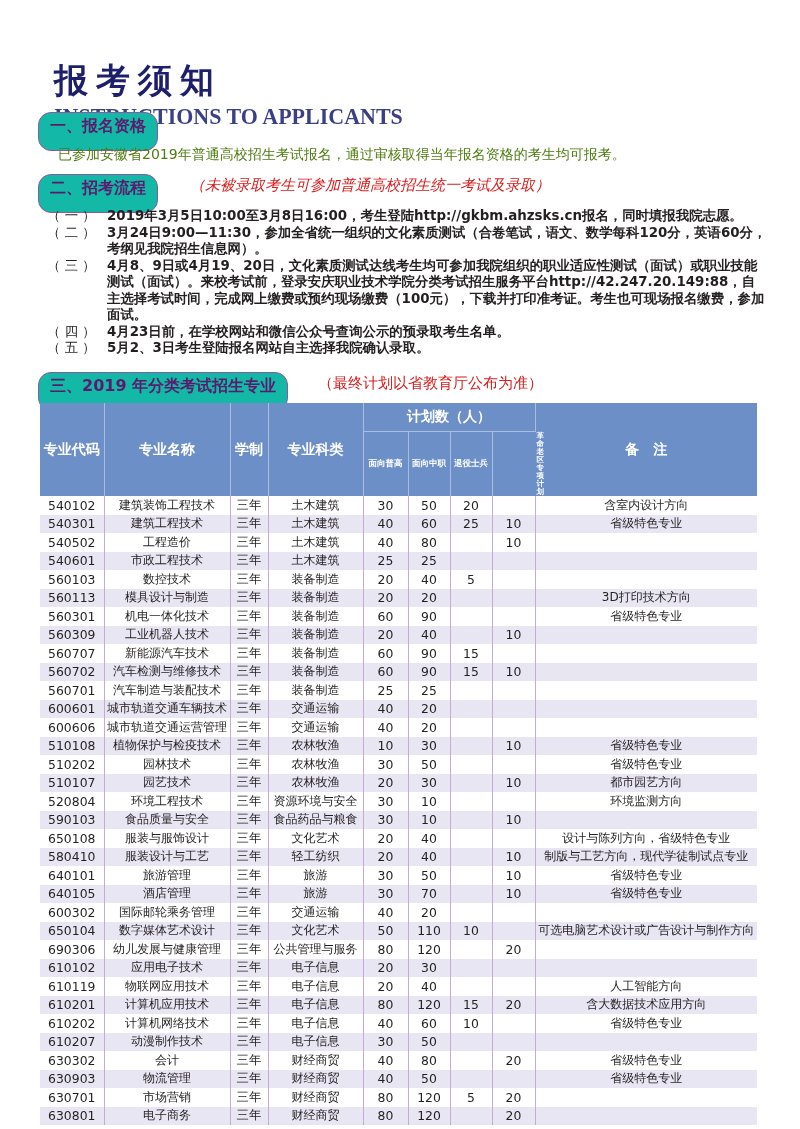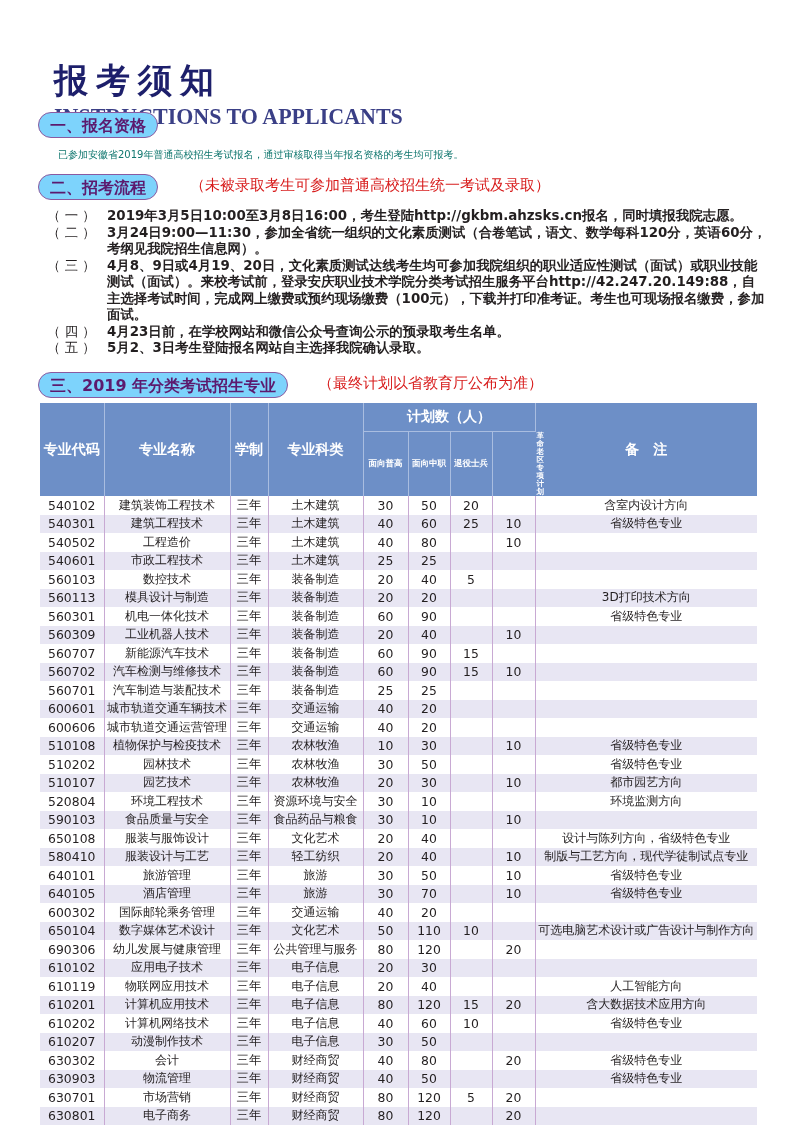--- a/index.html
+++ b/index.html
@@ -4,33 +4,33 @@
 <style>
   html, body { margin: 0; padding: 0; background: #ffffff; }
   body { width: 800px; height: 1129px; position: relative; overflow: hidden;
          font-family: "DejaVu Sans", "Liberation Sans", sans-serif; color: #231f20; }
   .title-row { position: absolute; left: 40px; top: 58px; display: flex; align-items: baseline; flex-direction: column; }
   .title-cn { font-family: "DejaVu Serif", "Liberation Serif", serif; font-weight: bold;
               font-size: 34px; letter-spacing: 8px; color: #1d1f6b; }
   .title-en { font-family: "Liberation Serif", "DejaVu Serif", serif; font-weight: bold;
               font-size: 22px; color: #3a3f86; margin-left: 14px; transform: scaleY(1.05); }
 
-  .badge { position: absolute; left: 38px; height: 26px; padding: 0 11px;
-           border: 1.5px solid #8a5aa0; border-radius: 13px; background: #7dd3fc;
+  .badge { position: absolute; left: 38px; height: 39px; padding: 0 11px;
+           border: 1.5px solid #8a5aa0; border-radius: 13px; background: #14b8a6;
            font-weight: bold; font-size: 16px; line-height: 26px; color: #5c1a6e;
            box-sizing: border-box; white-space: nowrap; }
   .badge-1 { top: 112px; }
   .badge-2 { top: 174px; }
   .badge-3 { top: 372px; }
   .note-red { position: absolute; font-family: "DejaVu Serif", "Liberation Serif", serif;
               font-size: 15px; color: #d81c1c; white-space: nowrap; }
-  .note-2 { left: 190px; top: 176px; }
+  .note-2 { left: 190px; top: 176px; font-style: italic; }
   .note-3 { left: 318px; top: 374px; }
 
-  .para { position: absolute; font-size: 10px; line-height: 17.5px; color: #0f766e; }
+  .para { position: absolute; font-size: 14px; line-height: 17.5px; color: #4d7c0f; }
   .para-1 { left: 58px; top: 146px; }
   .steps { position: absolute; left: 47px; top: 208px; width: 720px; }
   .step { display: flex; font-size: 13.4px; line-height: 16.5px; }
   .step .num { flex: 0 0 60px; white-space: nowrap; }
   .step .txt { flex: 1; font-weight: bold; }
 
   table.majors { position: absolute; left: 40px; top: 403px; width: 717px;
                  border-collapse: collapse; table-layout: fixed; font-size: 12.4px; }
   table.majors th { background: #6d8fc7; color: #ffffff; font-weight: bold; text-align: center;
                     padding: 0; border-right: 1px solid #a9bde0; }

